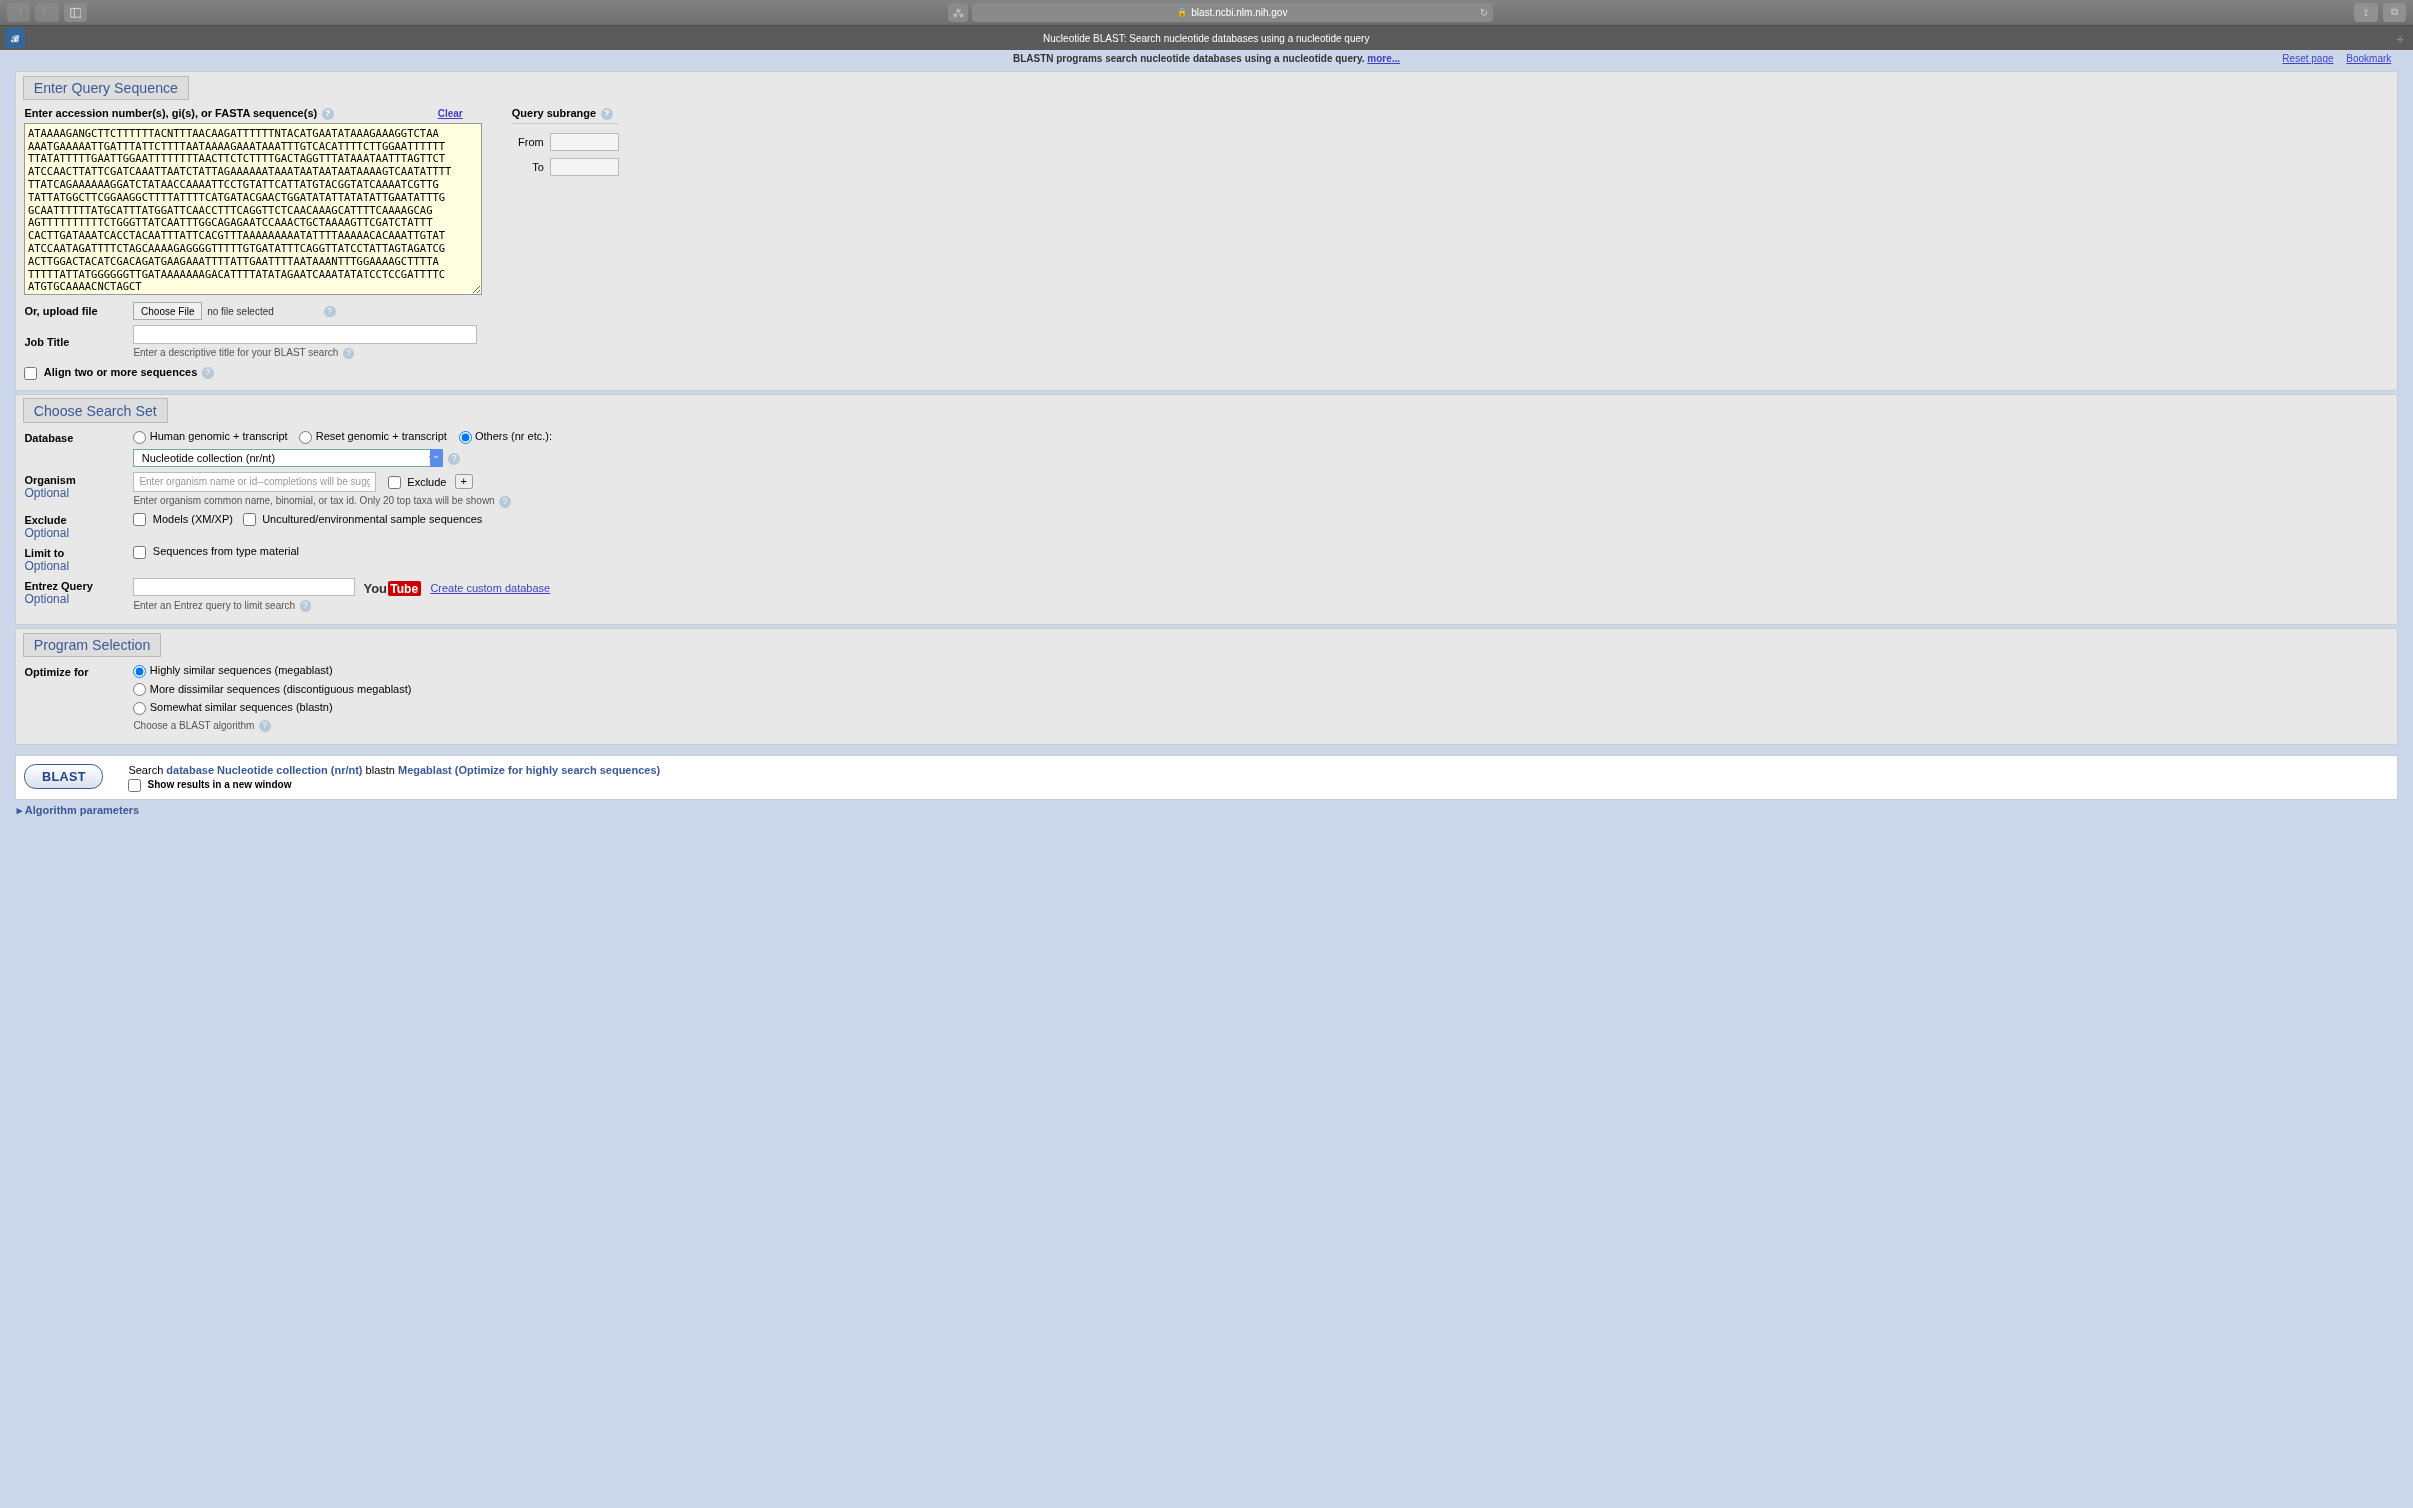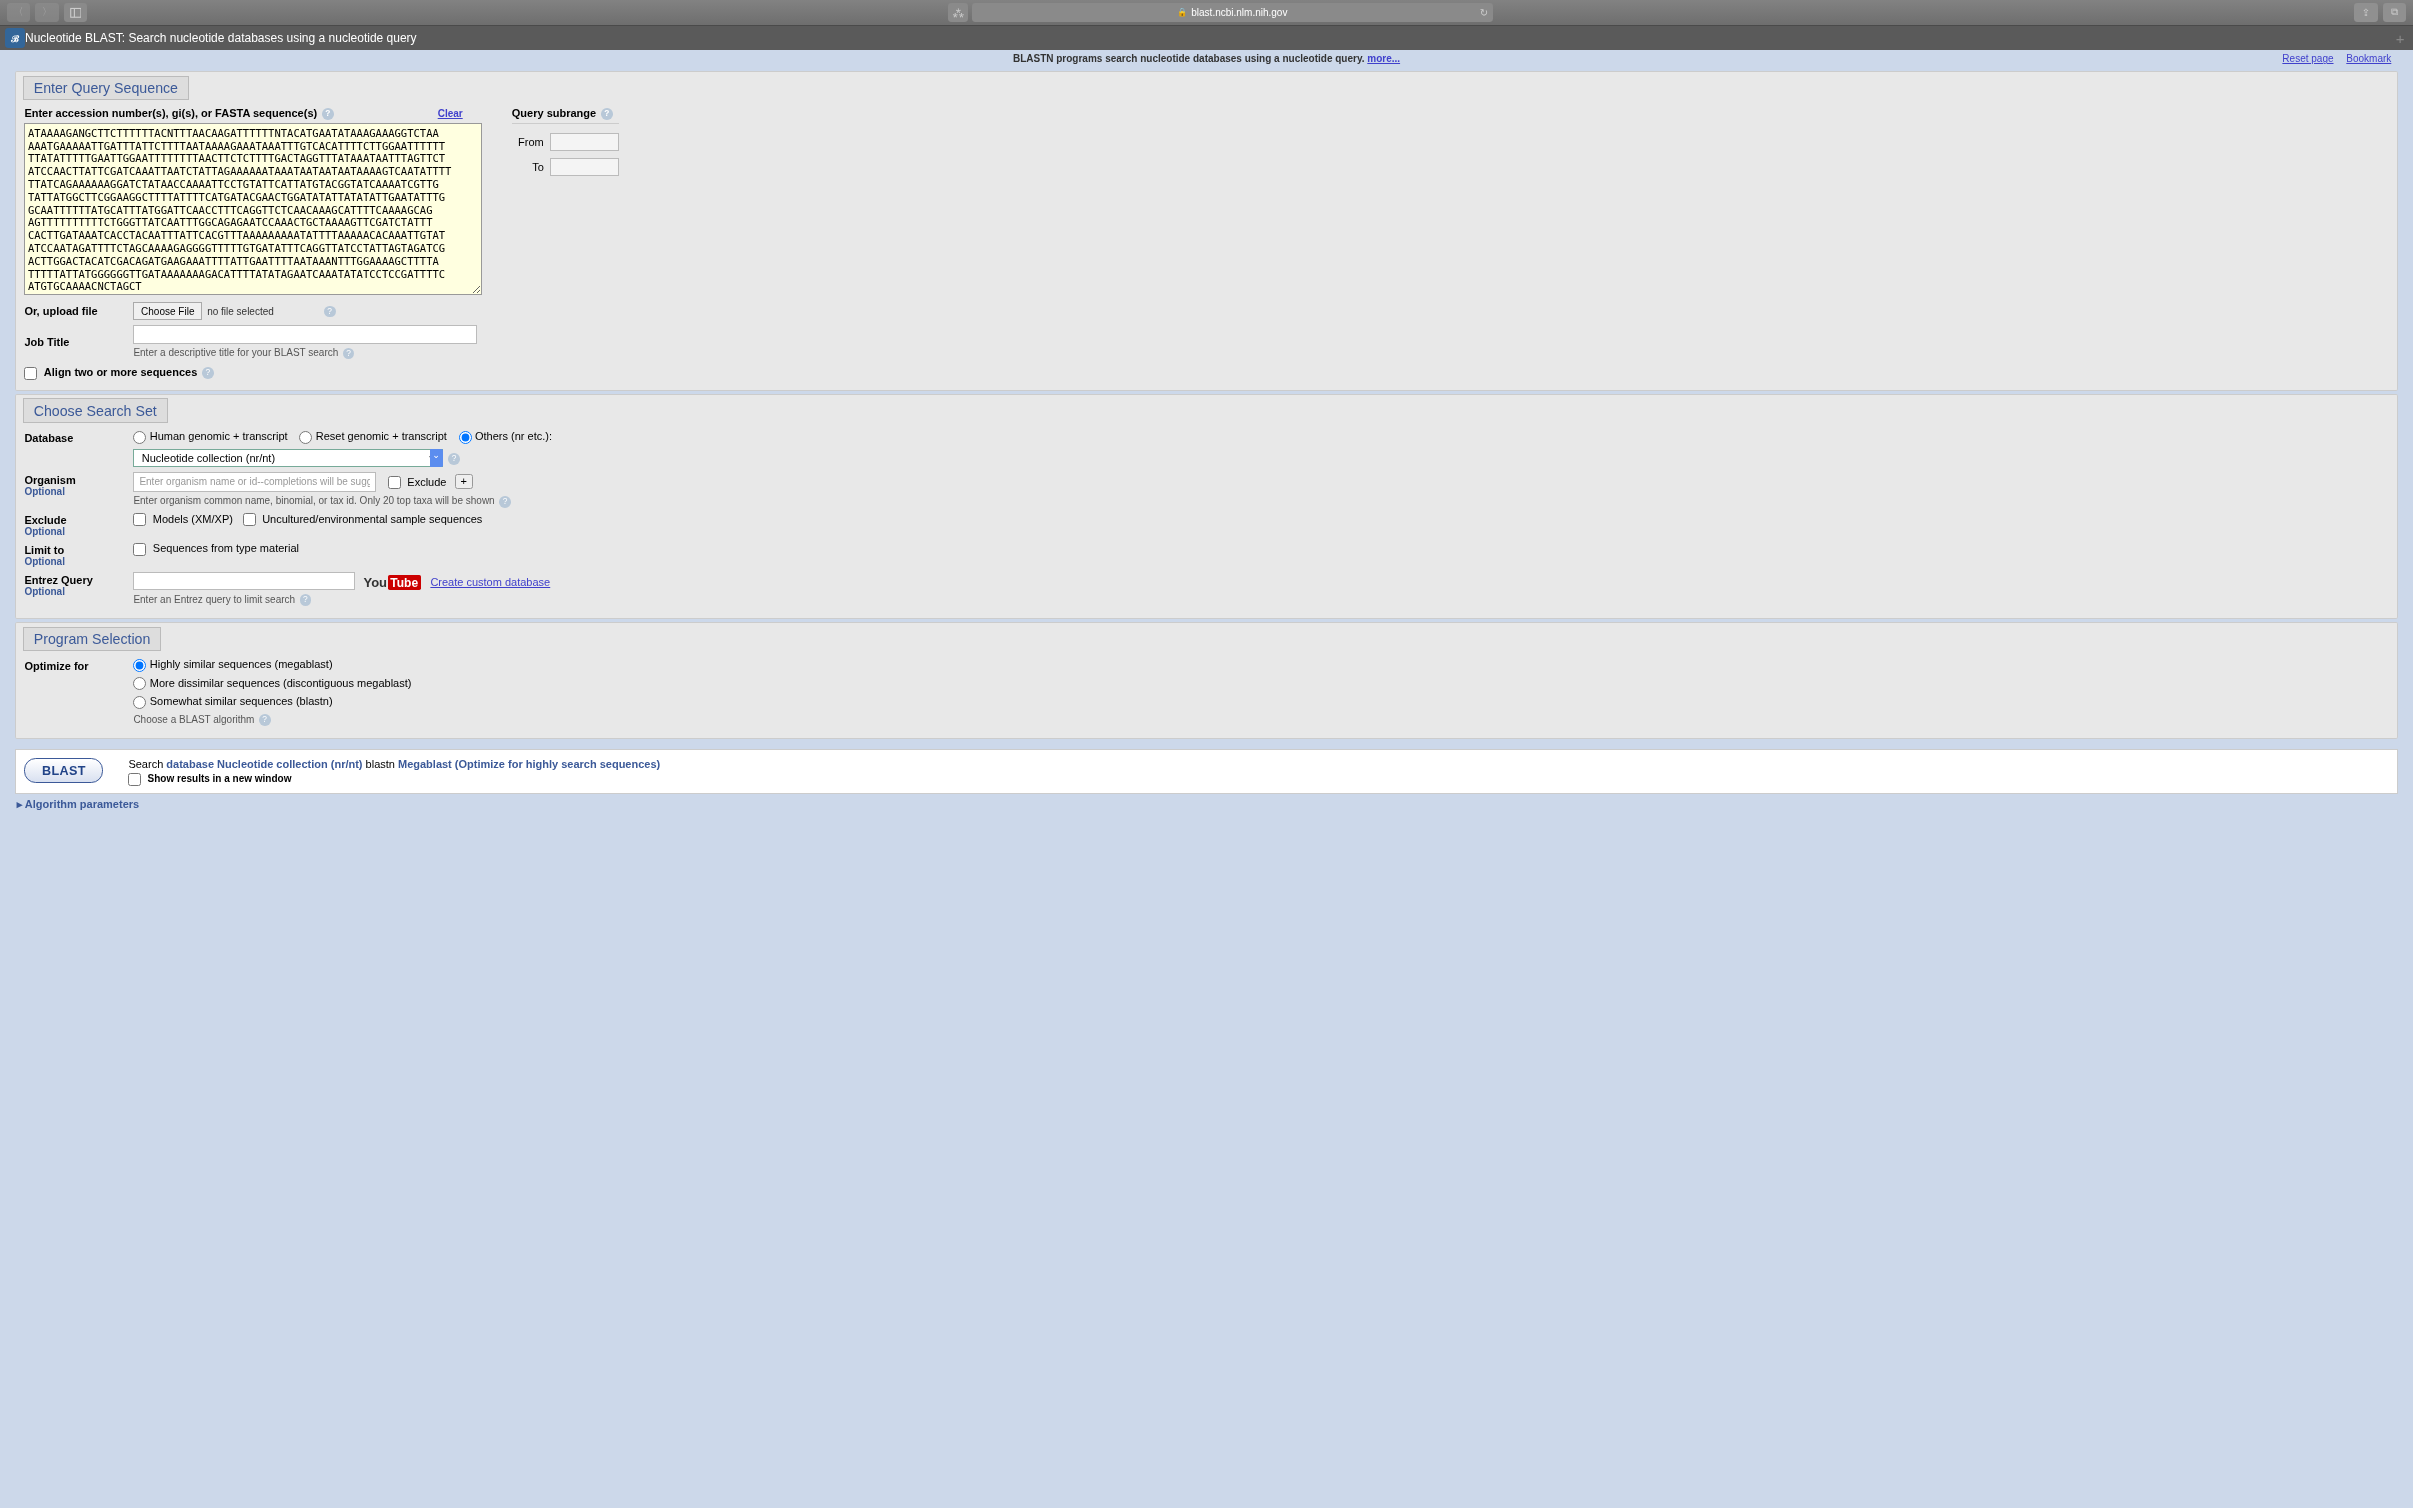--- a/index.html
+++ b/index.html
@@ -15,37 +15,37 @@
     .url-group { display: flex; align-items: center; flex: 1; max-width: 545px; margin: 0 auto; gap: 3.4px; }
     .reader-btn { width: 20px; height: 18.4px; background: #8a8a8a; border-radius: 3.4px; display: flex; align-items: center; justify-content: center; color: #ccc; font-size: 10px; }
     .url-bar { flex: 1; height: 18.4px; background: #8a8a8a; border-radius: 3.4px; display: flex; align-items: center; justify-content: center; color: #fff; font-size: 10px; gap: 3.4px; position: relative; }
     .lock-icon { font-size: 8.4px; }
     .refresh-icon { position: absolute; right: 5px; color: #ccc; }
     .right-btns { display: flex; gap: 5px; }
     
     
     .tab-bar { height: 25px; background: #5a5a5a; display: flex; align-items: center; border-top: 0.8px solid #4a4a4a; }
     .tab-icon { width: 20px; height: 20px; background: #369; border-radius: 3.4px; margin-left: 5px; display: flex; align-items: center; justify-content: center; color: #fff; font-size: 9.2px; font-weight: bold; }
-    .tab-title { flex: 1; text-align: left; color: #fff; font-size: 12px; }
+    .tab-title { flex: 1; text-align: center; color: #fff; font-size: 10px; }
     .new-tab { color: #888; font-size: 15px; padding: 0 8.4px; }
     
     
     .content { padding: 0 15px 15px 15px; }
     .header-strip { background: #ccd8ea; padding: 3.4px 6.7px; text-align: center; font-size: 10px; color: #333; font-weight: bold; position: relative; }
     .header-strip a { color: #4040cc; text-decoration: underline; }
     .top-links { position: absolute; right: 6.7px; top: 3.4px; font-weight: normal; }
     .top-links a { color: #4040cc; margin-left: 10px; }
     
     .section { background: #e8e8e8; border: 0.8px solid #ccc; margin-top: 3.4px; border-radius: 1.7px; }
     .section-hdr { display: inline-block; background: #ddd; border: 0.8px solid #bbb; color: #3b5998; font-size: 14.2px; padding: 3.4px 10px; margin: 3.4px 0 0 6.7px; }
     .section-body { padding: 6.7px 8.4px; }
     
     .field-row { display: flex; align-items: flex-start; margin-bottom: 5px; }
     .field-label { width: 109px; font-weight: bold; font-size: 11px; padding-top: 1.7px; }
-    .field-label .optional { display: block; font-weight: bold; color: #3b5998; font-size: 10px; }
+    .field-label .optional { display: block; font-weight: normal; color: #3b5998; font-size: 12px; }
     .field-content { flex: 1; }
     
     .query-top { display: flex; gap: 21px; align-items: flex-start; }
     .query-left { flex: 0 0 auto; }
     .accession-label { font-weight: bold; font-size: 11px; margin-bottom: 3.4px; }
     .help-icon { display: inline-block; width: 11.7px; height: 11.7px; background: #b8c8d8; border-radius: 50%; color: #fff; font-size: 8.4px; text-align: center; line-height: 11.7px; vertical-align: middle; margin-left: 1.7px; }
     .clear-link { color: #4040cc; text-decoration: underline; font-size: 10px; margin-left: 101px; }
     
     .seq-textarea { width: 458px; height: 172px; background: #ffffe0; border: 0.8px solid #999; font-family: monospace; font-size: 10.5px; padding: 2.5px; resize: both; line-height: 1.22; }
     

